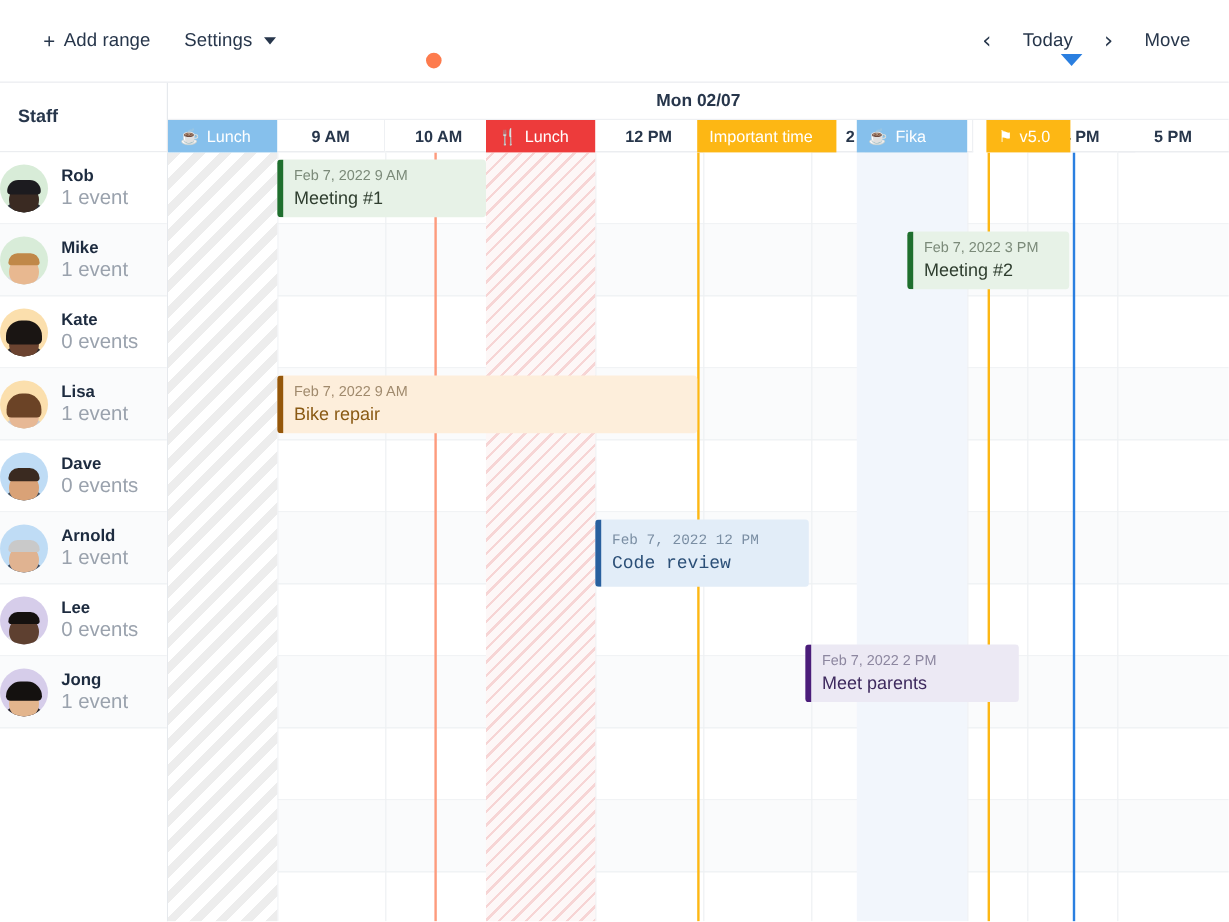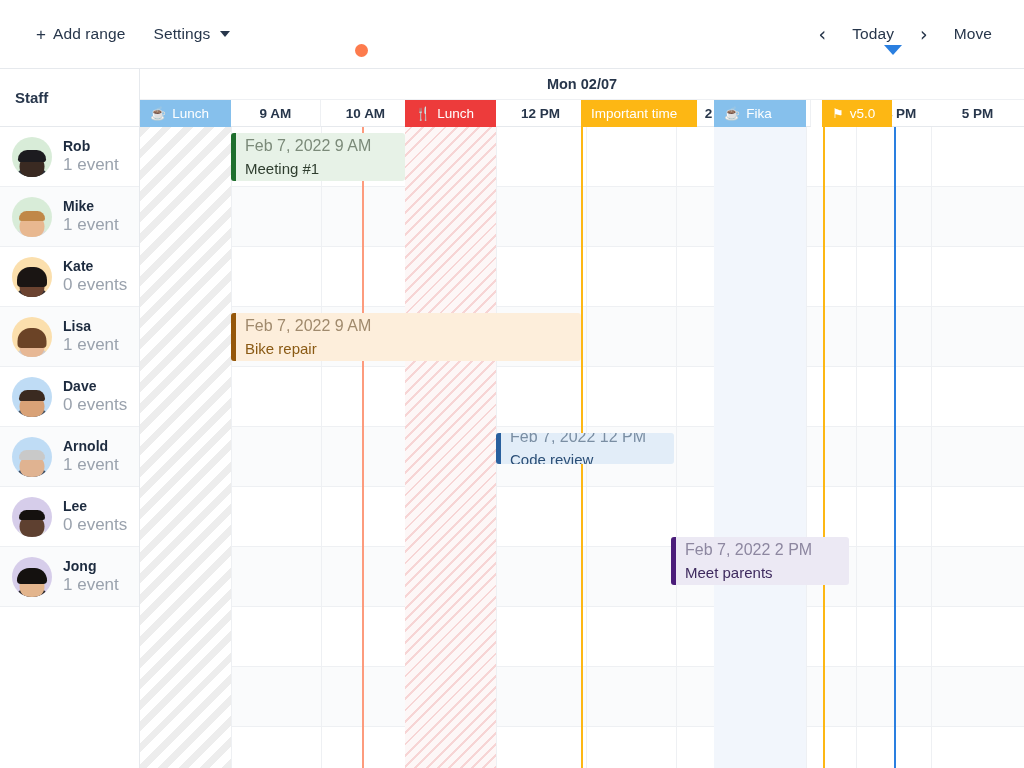--- a/index.html
+++ b/index.html
@@ -83,21 +83,21 @@
 
   
   .body { position: absolute; left: 0; top: 127px; width: 1024px; height: 641px; }
 
   .staff-col {
     position: absolute; left: 0; top: 0; width: 139px; height: 641px;
     background: #fff; z-index: 5;
   }
   .staff-row {
     position: relative; height: 60px; width: 139px;
-    display: flex; align-items: center; padding-left: 12px;
+    display: flex; align-items: center; padding-left: 0;
     border-bottom: 1px solid #eef0f3; gap: 11px;
   }
   .staff-row.alt { background: #fafbfc; }
   .avatar {
     width: 40px; height: 40px; border-radius: 50%;
     flex: 0 0 40px; position: relative; overflow: hidden;
   }
   .avatar .face {
     position: absolute; left: 50%; bottom: -2px; transform: translateX(-50%);
     width: 25px; height: 25px; border-radius: 50%;
@@ -157,21 +157,21 @@
 
   
   .event {
     position: absolute; border-radius: 3px; overflow: hidden;
     display: flex; flex-direction: column; justify-content: center;
     padding: 5px 0 6px 14px; cursor: pointer; z-index: 6;
   }
   .event .bar {
     position: absolute; left: 0; top: 0; bottom: 0; width: 5px;
   }
-  .ev-time { font-size: 16px; line-height: 1.35; margin-bottom: 2px; }
+  .ev-time { font-size: 12px; line-height: 1.35; margin-bottom: 2px; }
   .ev-title { font-size: 15px; line-height: 1.3; }
 </style>
 </head>
 <body>
 
 <div id="app">
 
   <div class="toolbar">
     <div class="tb-left">
       <div class="tb-btn">
@@ -362,26 +362,31 @@
         <div class="zone solid-blue" style="left: 574px; width: 92px;"></div>
         <div class="marker-line" style="left: 222px; background: rgb(253, 155, 125);"></div>
         <div class="marker-line" style="left: 441px; background: rgb(253, 183, 20);"></div>
         <div class="marker-line" style="left: 683px; background: rgb(253, 183, 20);"></div>
         <div class="marker-line" style="left: 754px; background: rgb(42, 127, 224);"></div>
         <div class="event" style="left: 91px; width: 174px; top: 6px; height: 48px; background: rgb(231, 242, 231);">
           <div class="bar" style="background: rgb(31, 111, 46);"></div>
           <div class="ev-time" style="color: rgb(123, 138, 121);">Feb 7, 2022 9 AM</div>
           <div class="ev-title" style="color: rgb(47, 62, 47);">Meeting #1</div>
         </div>
+        <div class="event" style="left: 616px; width: 135px; top: 66px; height: 48px; background: rgb(231, 242, 231);">
+          <div class="bar" style="background: rgb(31, 111, 46);"></div>
+          <div class="ev-time" style="color: rgb(123, 138, 121);">Feb 7, 2022 3 PM</div>
+          <div class="ev-title" style="color: rgb(47, 62, 47);">Meeting #2</div>
+        </div>
         <div class="event" style="left: 91px; width: 350px; top: 186px; height: 48px; background: rgb(253, 238, 219);">
           <div class="bar" style="background: rgb(149, 87, 10);"></div>
           <div class="ev-time" style="color: rgb(160, 138, 109);">Feb 7, 2022 9 AM</div>
           <div class="ev-title" style="color: rgb(138, 90, 20);">Bike repair</div>
         </div>
-        <div class="event" style="left: 356px; width: 178px; top: 306px; height: 31px; background: rgb(226, 237, 248);">
+        <div class="event" style="left: 356px; width: 178px; top: 306px; height: 56px; background: rgb(226, 237, 248); font-family: Liberation Mono, monospace;">
           <div class="bar" style="background: rgb(41, 96, 158);"></div>
           <div class="ev-time" style="color: rgb(122, 142, 163);">Feb 7, 2022 12 PM</div>
           <div class="ev-title" style="color: rgb(43, 79, 119);">Code review</div>
         </div>
         <div class="event" style="left: 531px; width: 178px; top: 410px; height: 48px; background: rgb(236, 233, 244);">
           <div class="bar" style="background: rgb(75, 29, 122);"></div>
           <div class="ev-time" style="color: rgb(141, 135, 160);">Feb 7, 2022 2 PM</div>
           <div class="ev-title" style="color: rgb(62, 42, 94);">Meet parents</div>
         </div>
       </div>

